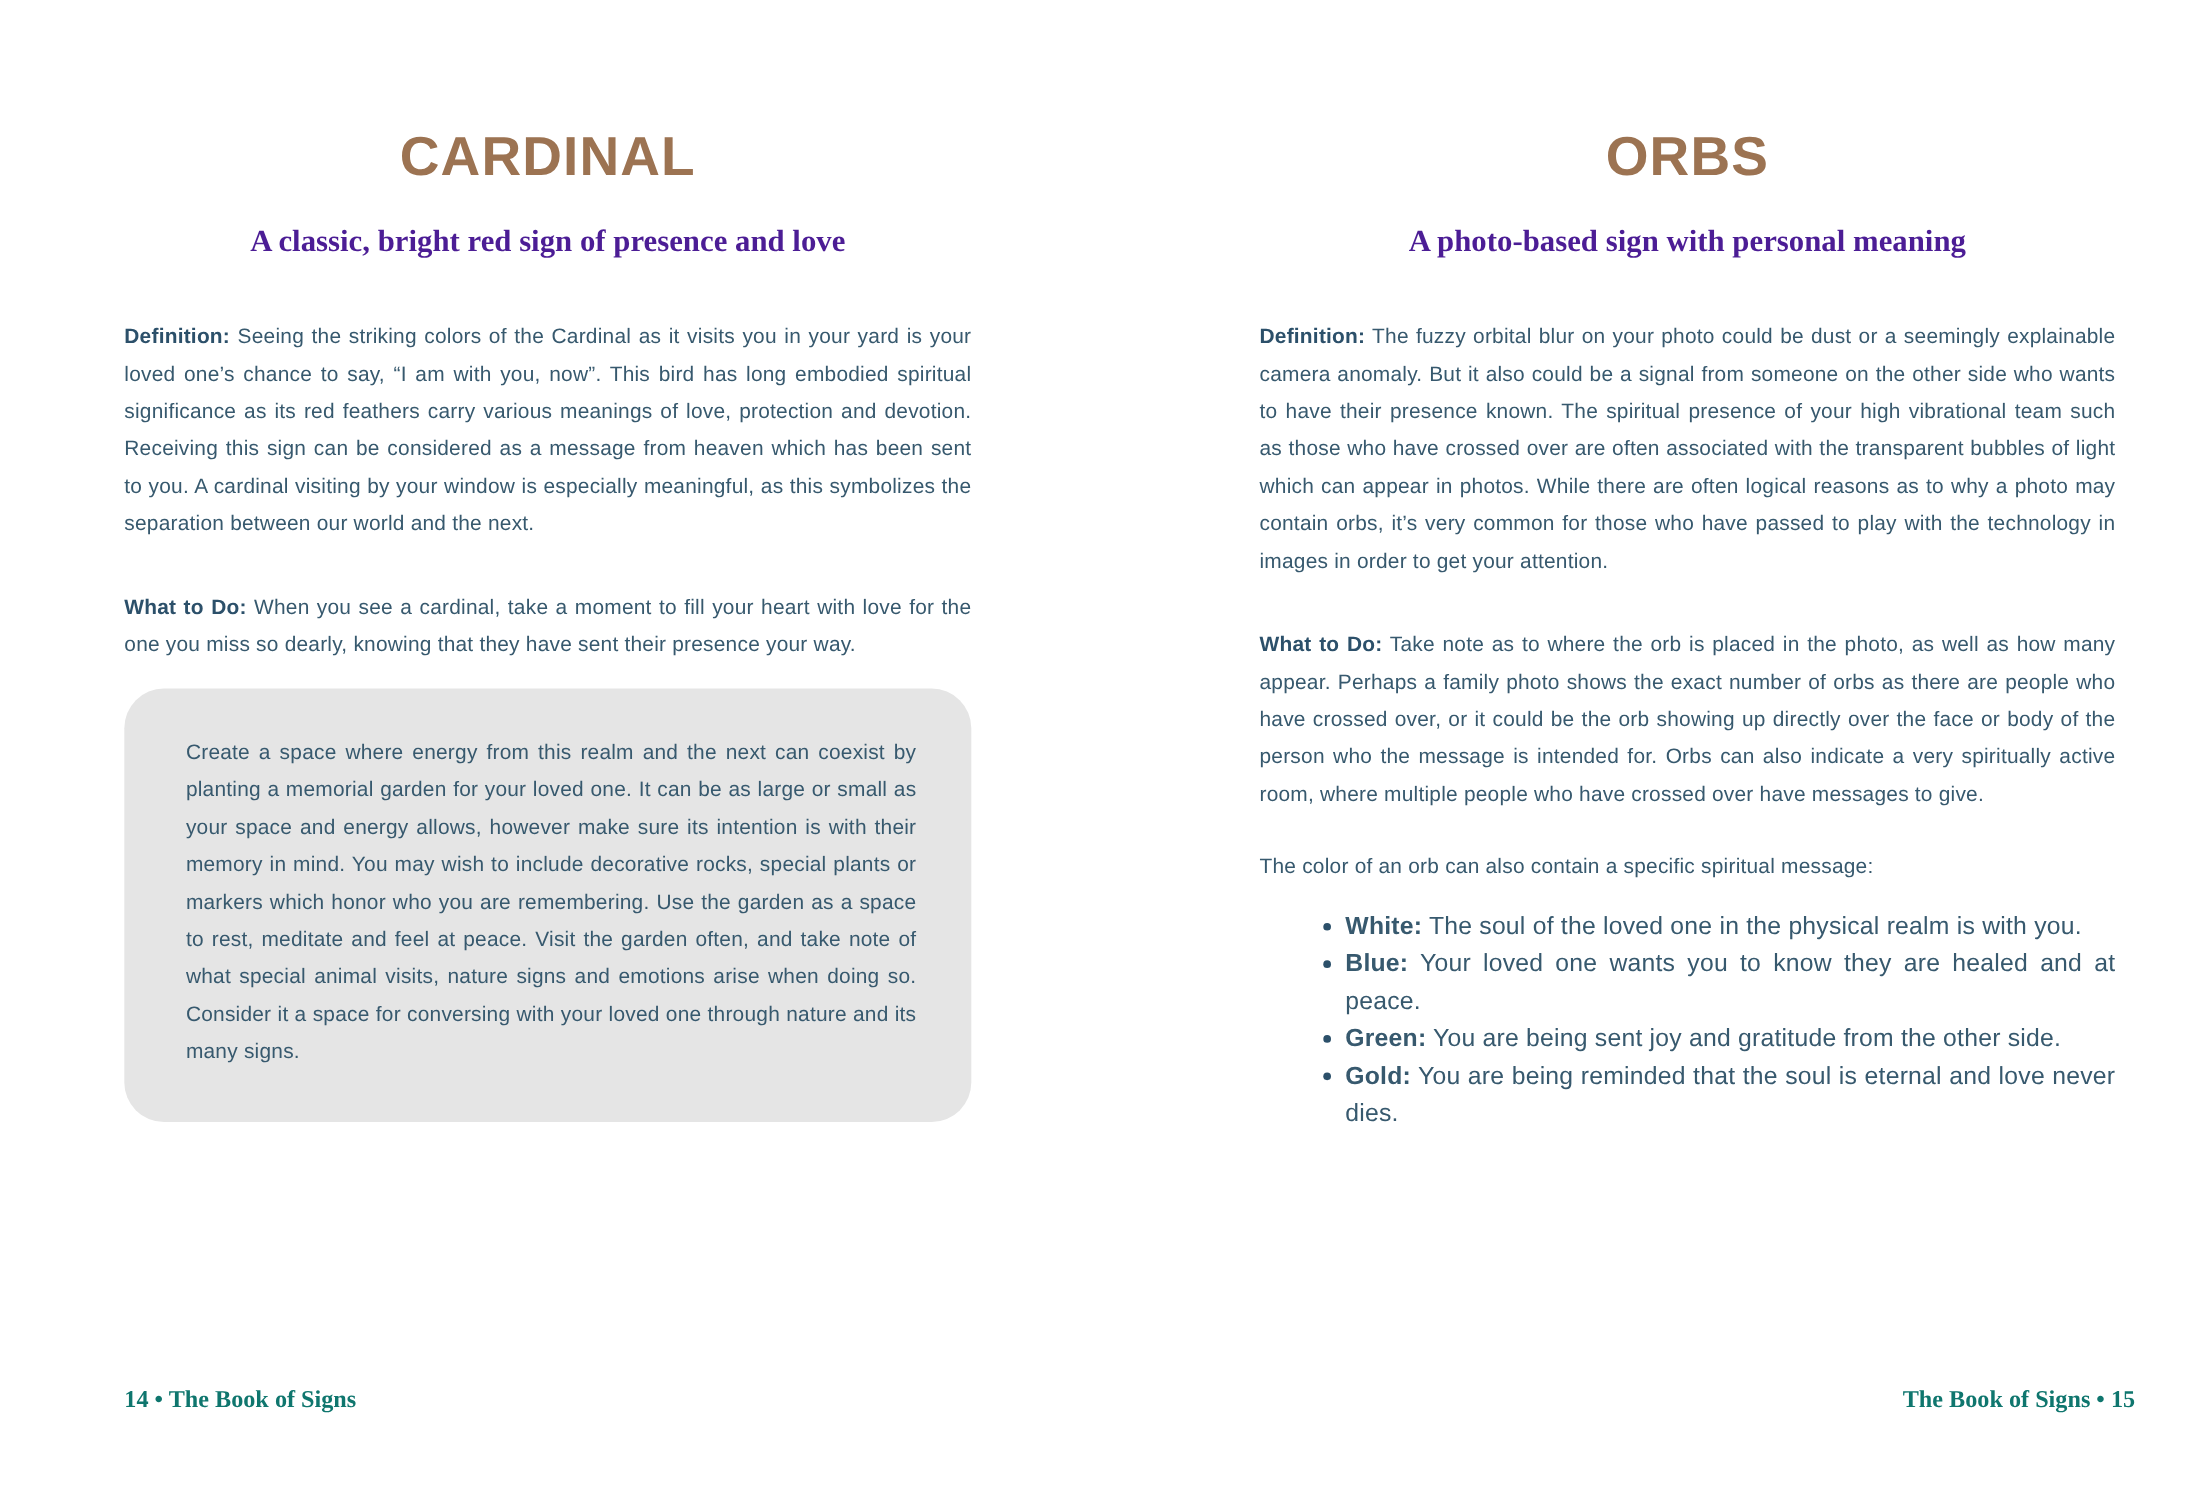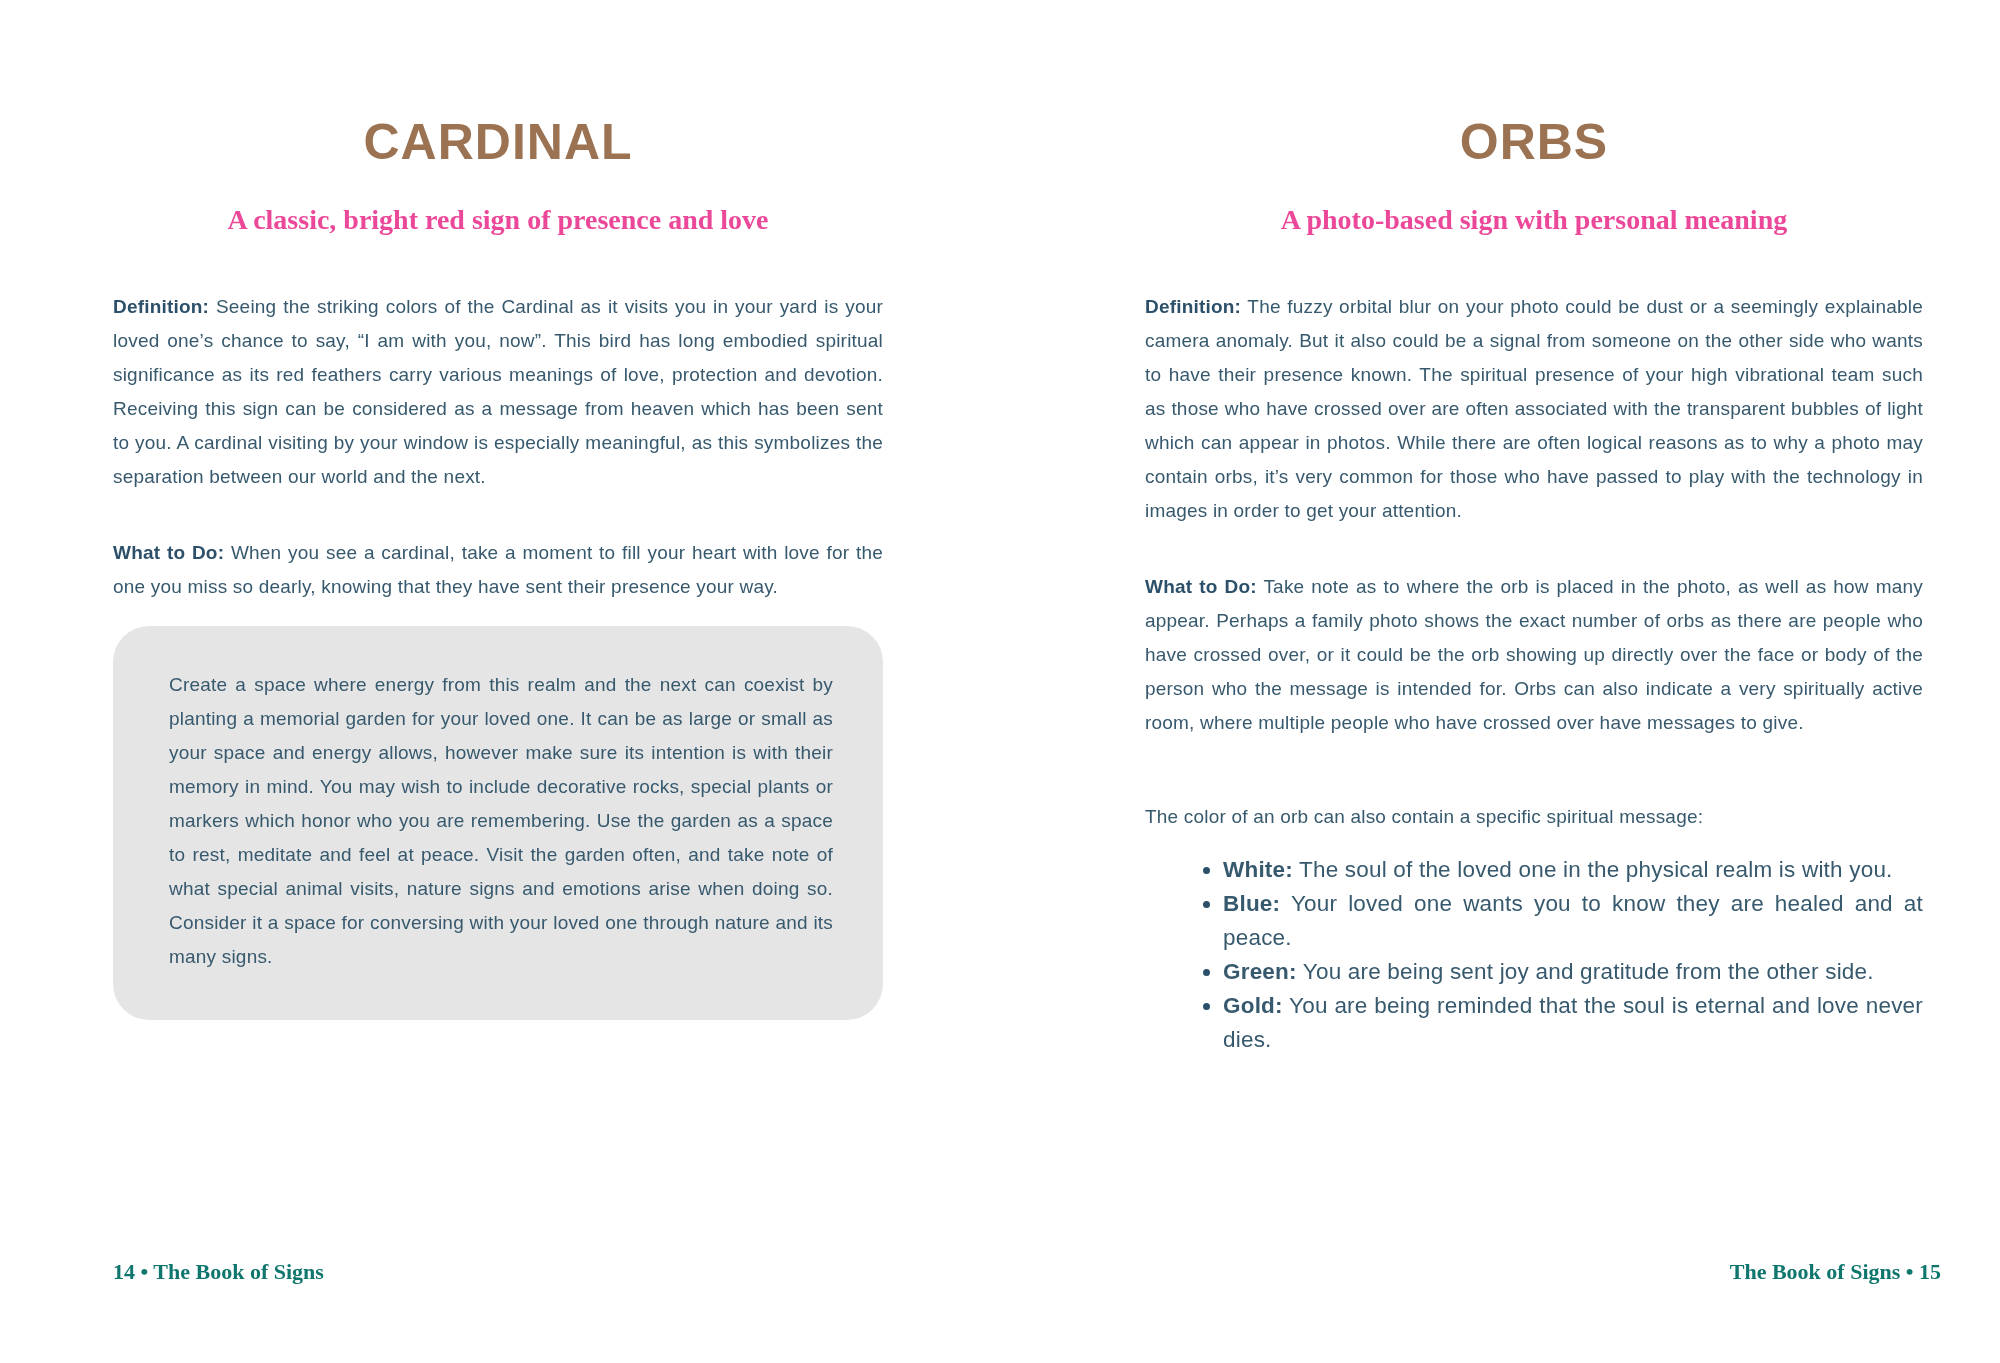--- a/index.html
+++ b/index.html
@@ -31,21 +31,21 @@
     line-height: 52px;
     letter-spacing: 1px;
     color: #9c7352;
   }
   .chapter-subtitle {
     margin-top: 28px;
     text-align: center;
     font-family: "Liberation Serif", serif;
     font-size: 28px;
     line-height: 36px;
-    color: #ec4899;
+    color: #4c1d95;
   }
   .para {
     text-align: justify;
     font-size: 19px;
     line-height: 34px;
     color: #37596e;
     letter-spacing: 0.2px;
   }
   .para b, .lead {
     font-weight: bold;
@@ -63,21 +63,21 @@
     line-height: 34px;
     color: #8b6b56;
   }
   .callout-box {
     margin-top: 22px;
     background: #e5e5e5;
     border-radius: 36px;
     padding: 42px 50px 46px 56px;
   }
   .callout-box .para { margin: 0; }
-  .orb-intro { margin-top: 60px; }
+  .orb-intro { margin-top: 32px; }
   .orb-list {
     margin: 16px 0 0 0;
     padding-left: 78px;
   }
   .orb-list li {
     list-style: disc outside;
     text-align: justify;
     font-size: 22.5px;
     line-height: 34px;
     color: #37596e;

